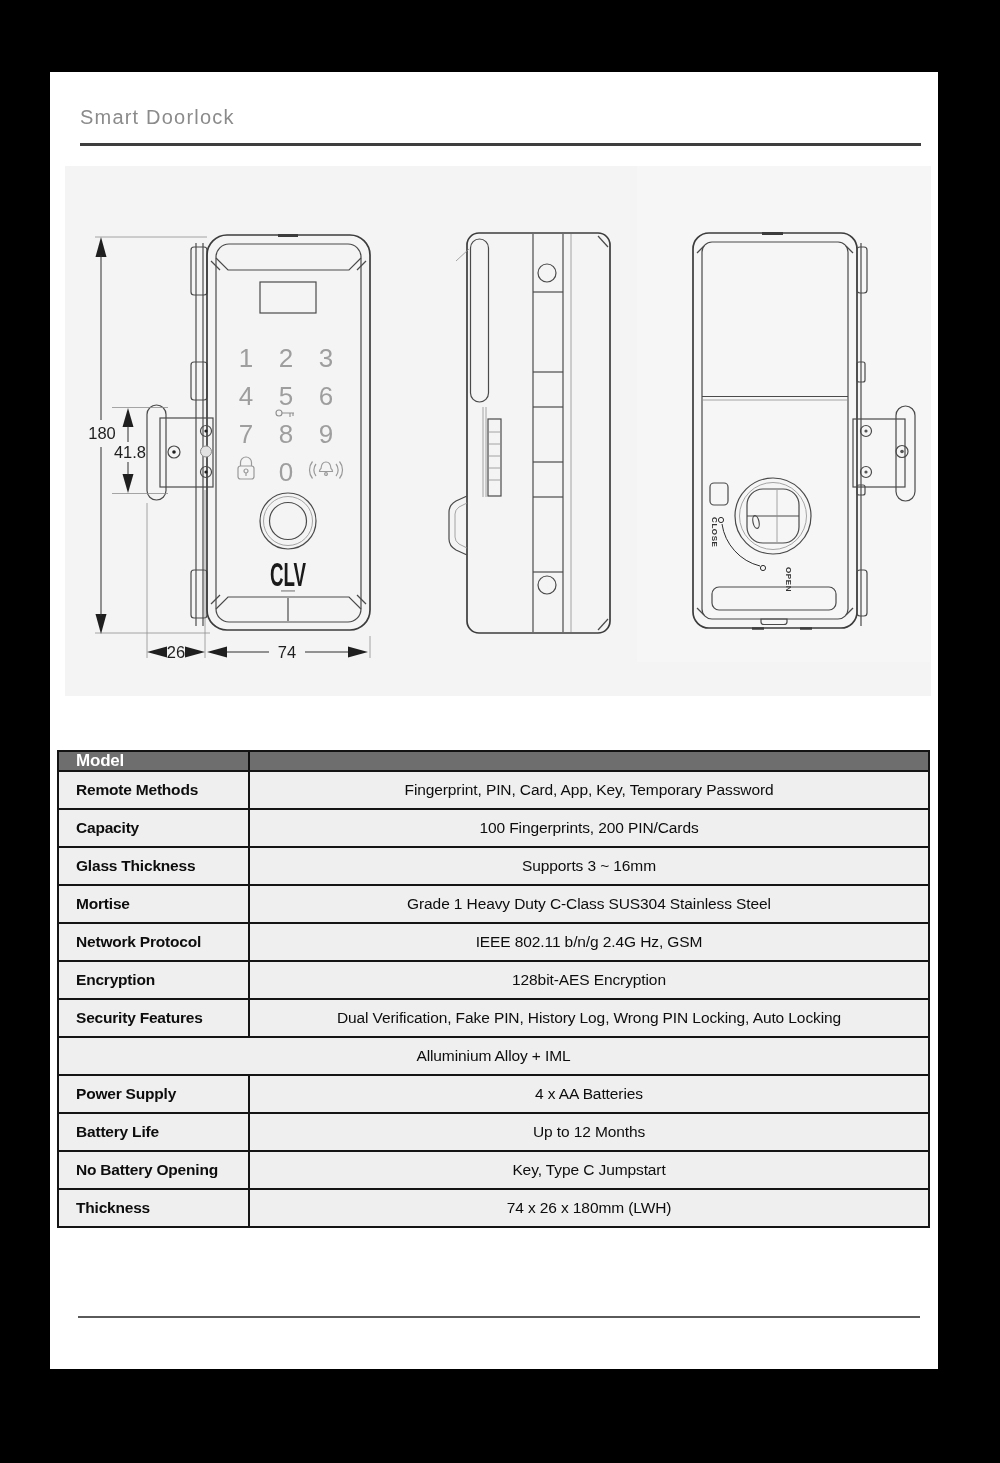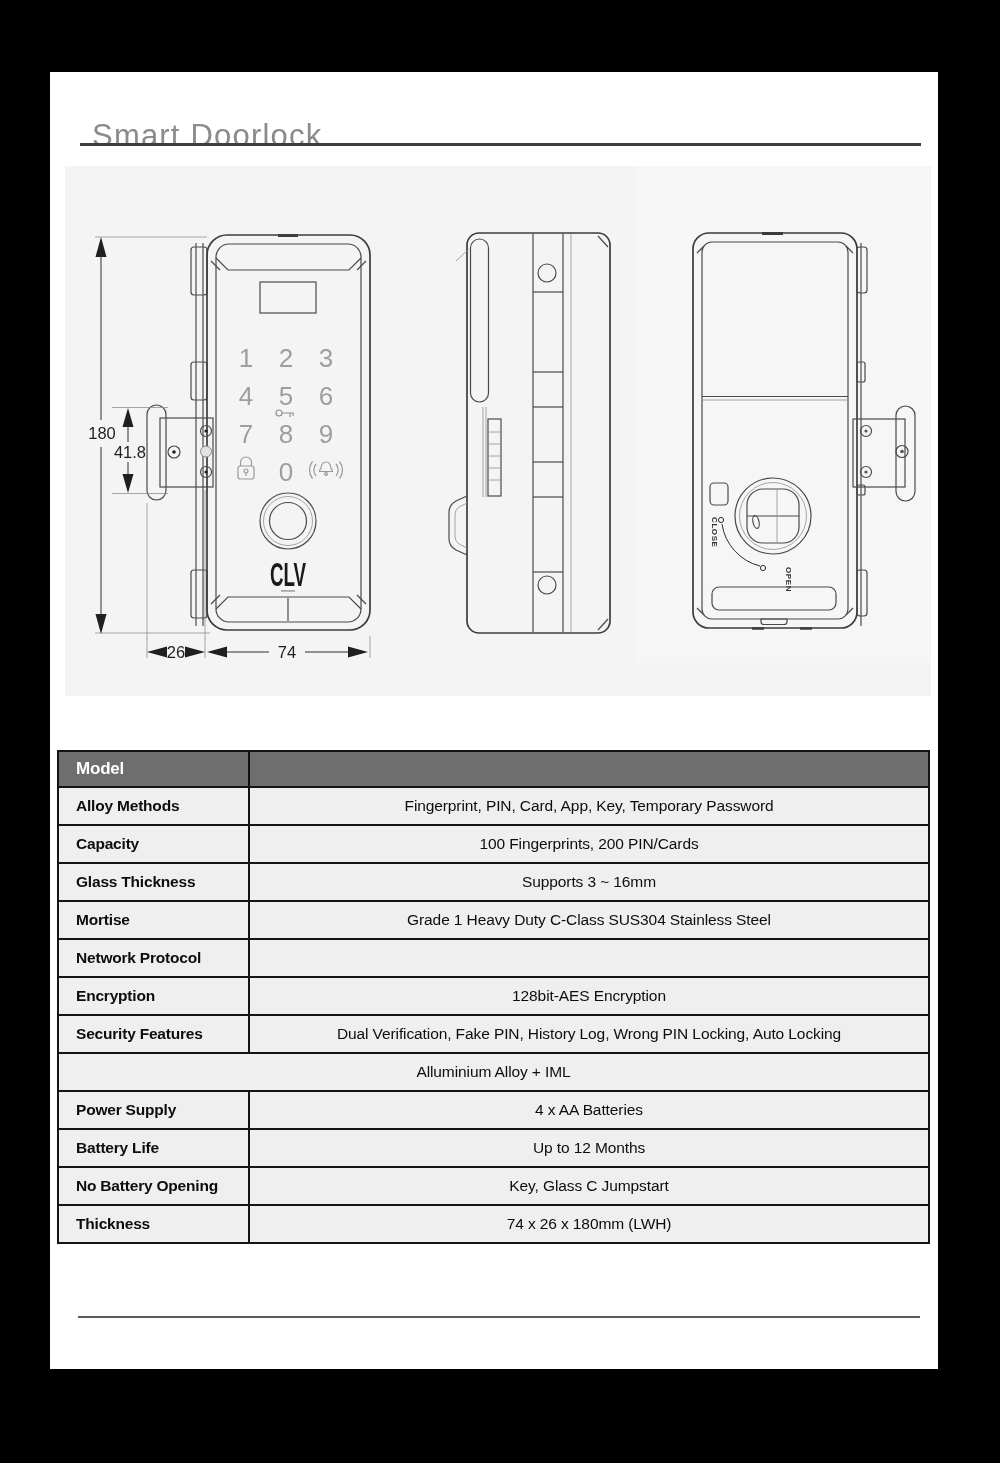--- a/index.html
+++ b/index.html
@@ -1,18 +1,18 @@
 <!DOCTYPE html>
 <html><head>
 <meta charset="utf-8">
 <style>
   html,body{margin:0;padding:0;background:#000;}
   body{width:1000px;height:1463px;position:relative;font-family:"Liberation Sans",sans-serif;}
   .card{position:absolute;left:50px;top:72px;width:888px;height:1297px;background:#ffffff;}
-  .title{position:absolute;left:30px;top:34px;margin:12px;font-size:31px;font-weight:400;
+  .title{position:absolute;left:30px;top:34px;margin:0;font-size:20px;font-weight:400;
          color:#8b8b8b;letter-spacing:1.2px;}
   .title-rule{position:absolute;left:30px;top:71px;width:841px;height:3px;background:#3e3e3e;}
   .drawing-panel{position:absolute;left:15px;top:94px;width:866px;height:530px;background:#f4f4f4;}
   .drawing-panel svg{position:absolute;left:0;top:0;}
   .drawing-panel text{font-family:"Liberation Sans",sans-serif;}
 
   
   .ln{stroke:#4a4a4a;fill:none;stroke-width:1.2px;}
   .lnb{stroke:#3c3c3c;fill:none;stroke-width:1.7px;}
   .thin{stroke:#8f8f8f;fill:none;stroke-width:0.8px;}
@@ -21,21 +21,21 @@
   .dim{stroke:#2e2e2e;fill:none;stroke-width:1px;}
   .dimf{fill:#1f1f1f;stroke:none;}
   .dimtxt{font-size:16.5px;fill:#1f1f1f;text-anchor:middle;}
   .kd{font-size:26px;fill:#9e9e9e;text-anchor:middle;}
   .knoblbl{font-size:8px;font-weight:bold;fill:#333;letter-spacing:0.6px;}
 
   
   .spec-table{position:absolute;left:7px;top:678px;width:873px;border:2px solid #141414;
               background:#efefef;box-sizing:border-box;}
   .t-row{display:flex;border-top:2px solid #141414;height:38px;box-sizing:border-box;}
-  .t-row.t-head{border-top:none;height:34px;background:#6e6e6e;}
+  .t-row.t-head{border-top:none;height:18px;background:#6e6e6e;}
   .t-label{flex:0 0 191px;width:191px;border-right:2px solid #141414;display:flex;align-items:center;
            padding-left:17px;box-sizing:border-box;font-weight:700;font-size:15.5px;color:#0d0d0d;
            letter-spacing:-0.2px;}
   .t-head .t-label{color:#ffffff;font-size:17px;border-right:2px solid #101010;}
   .t-value{flex:1;display:flex;align-items:center;justify-content:center;text-align:center;
            font-size:15.5px;color:#0d0d0d;letter-spacing:-0.1px;padding:0 20px;}
   .bottom-rule{position:absolute;left:28px;top:1244px;width:842px;height:2px;background:#5a5a5a;}
 </style>
 </head>
 <body>
@@ -244,37 +244,38 @@
       </g>
     </svg>
   </div>
 
   <div class="spec-table">
     <div class="t-row t-head">
       <div class="t-label">Model</div>
       <div class="t-value"></div>
     </div>
     <div class="t-row">
-      <div class="t-label">Alloy Methods</div>
+      <div class="t-label">Remote Methods</div>
       <div class="t-value">Fingerprint, PIN, Card, App, Key, Temporary Password</div>
     </div>
     <div class="t-row">
       <div class="t-label">Capacity</div>
       <div class="t-value">100 Fingerprints, 200 PIN/Cards</div>
     </div>
     <div class="t-row">
       <div class="t-label">Glass Thickness</div>
       <div class="t-value">Supports 3 ~ 16mm</div>
     </div>
     <div class="t-row">
       <div class="t-label">Mortise</div>
       <div class="t-value">Grade 1 Heavy Duty C-Class SUS304 Stainless Steel</div>
     </div>
     <div class="t-row">
       <div class="t-label">Network Protocol</div>
+      <div class="t-value">IEEE 802.11 b/n/g 2.4G Hz, GSM</div>
     </div>
     <div class="t-row">
       <div class="t-label">Encryption</div>
       <div class="t-value">128bit-AES Encryption</div>
     </div>
     <div class="t-row">
       <div class="t-label">Security Features</div>
       <div class="t-value">Dual Verification, Fake PIN, History Log, Wrong PIN Locking, Auto Locking</div>
     </div>
     <div class="t-row">
@@ -283,21 +284,21 @@
     <div class="t-row">
       <div class="t-label">Power Supply</div>
       <div class="t-value">4 x AA Batteries</div>
     </div>
     <div class="t-row">
       <div class="t-label">Battery Life</div>
       <div class="t-value">Up to 12 Months</div>
     </div>
     <div class="t-row">
       <div class="t-label">No Battery Opening</div>
-      <div class="t-value">Key, Glass C Jumpstart</div>
+      <div class="t-value">Key, Type C Jumpstart</div>
     </div>
     <div class="t-row">
       <div class="t-label">Thickness</div>
       <div class="t-value">74 x 26 x 180mm (LWH)</div>
     </div>
   </div>
 
   <div class="bottom-rule"></div>
 </div>
 

